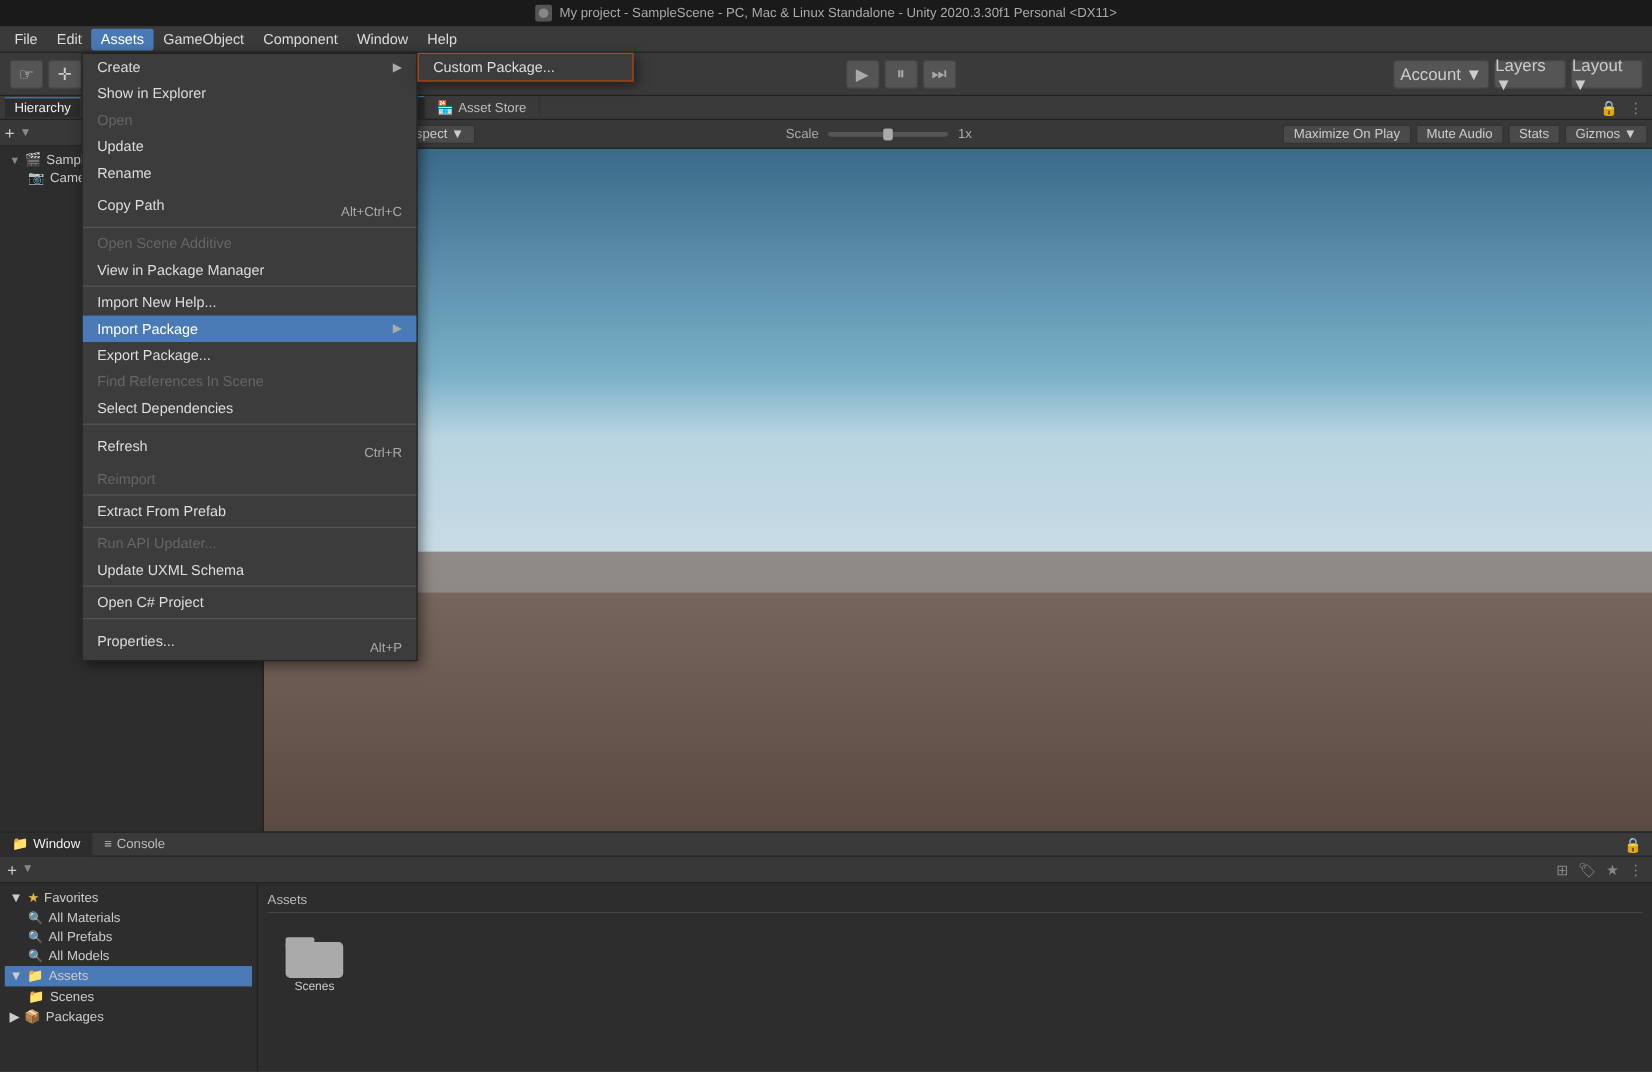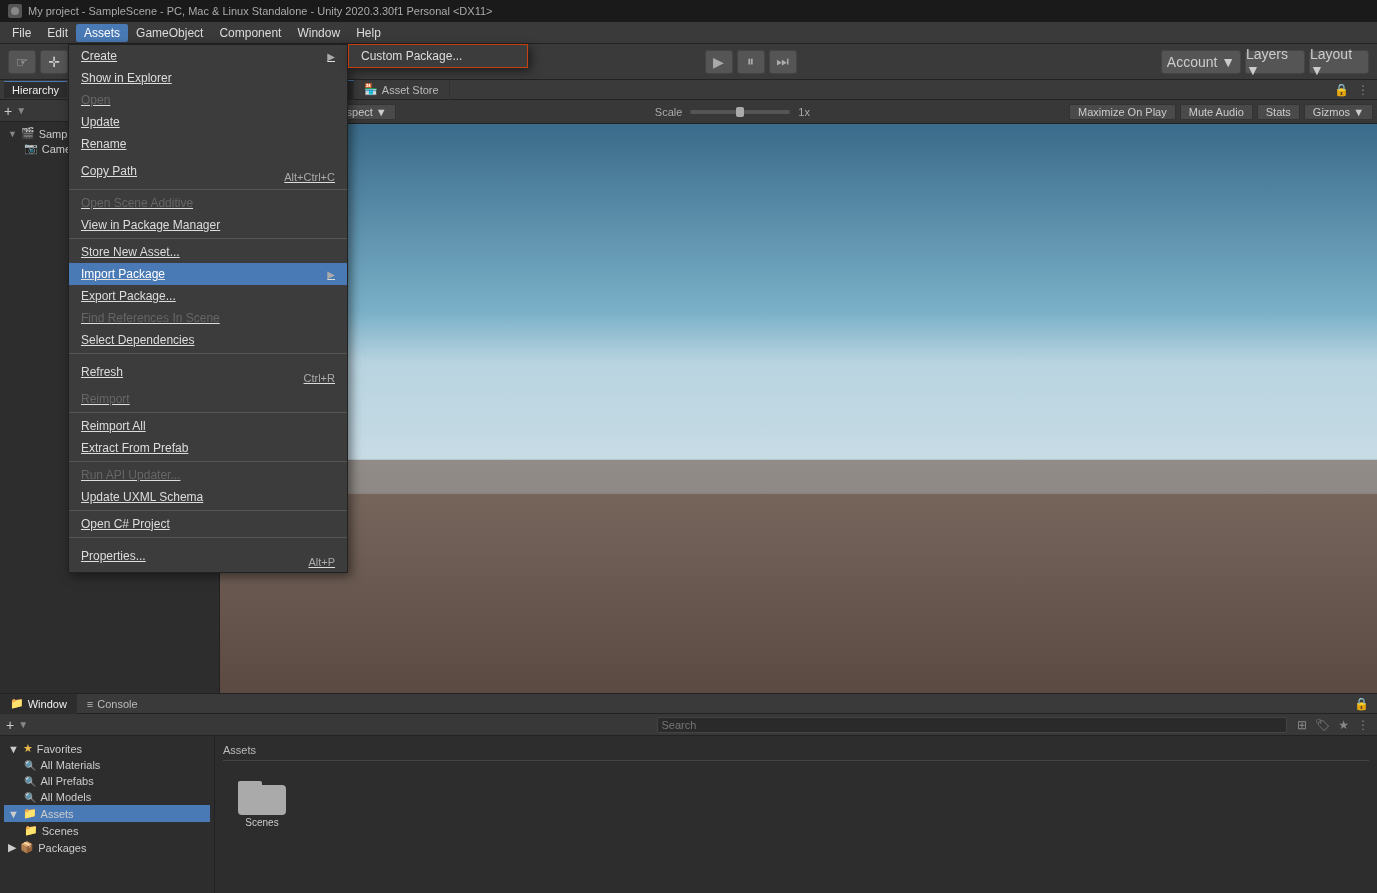--- a/index.html
+++ b/index.html
@@ -18,20 +18,21 @@
     #title-bar {
       height: 22px;
       background: #1a1a1a;
       display: flex;
       align-items: center;
       padding: 0 8px;
       color: #aaa;
       font-size: 11px;
       position: relative;
       z-index: 100;
+      justify-content: center;
     }
     #title-bar .window-icon {
       width: 14px;
       height: 14px;
       margin-right: 6px;
       background: #555;
       border-radius: 2px;
       display: flex; align-items: center; justify-content: center;
     }
 
@@ -335,21 +336,20 @@
     #context-menu {
       position: absolute;
       top: 44px;
       left: 68px;
       width: 280px;
       background: #3c3c3c;
       border: 1px solid #222;
       box-shadow: 3px 3px 10px rgba(0,0,0,0.5);
       z-index: 1000;
       font-size: 12px;
-      text-decoration: underline;
     }
     .ctx-item {
       display: flex;
       align-items: center;
       justify-content: space-between;
       padding: 4px 12px;
       cursor: pointer;
       color: #ddd;
       position: relative;
     }
@@ -558,21 +558,20 @@
       <span>Console</span>
     </div>
     <div style="margin-left:auto; display:flex; align-items:center; padding-right:6px; gap:4px;">
       <span class="icon-btn">🔒</span>
     </div>
   </div>
   <div id="bottom-toolbar">
     <span style="font-size:14px; cursor:pointer; color:#ccc;">+</span>
     <span style="font-size:10px; color:#888;">▼</span>
     <div style="flex:1;"></div>
-    <input id="bottom-search" type="text" placeholder="Search" style="">
     <div style="display:flex; gap:4px; margin-left:4px;">
       <span class="icon-btn">⊞</span>
       <span class="icon-btn">🏷</span>
       <span class="icon-btn">★</span>
       <span class="icon-btn">⋮</span>
     </div>
   </div>
   <div id="bottom-content">
     <div id="project-tree">
       <div class="tree-item">
@@ -640,21 +639,21 @@
   </div>
   <div class="ctx-separator"></div>
   <div class="ctx-item disabled">
     <span>Open Scene Additive</span>
   </div>
   <div class="ctx-item">
     <span>View in Package Manager</span>
   </div>
   <div class="ctx-separator"></div>
   <div class="ctx-item">
-    <span>Store New Asset...</span>
+    <span>Import New Help...</span>
   </div>
   <div class="ctx-item active">
     <span>Import Package</span>
     <span class="ctx-arrow">▶</span>
   </div>
   <div class="ctx-item">
     <span>Export Package...</span>
   </div>
   <div class="ctx-item disabled">
     <span>Find References In Scene</span>
@@ -665,23 +664,20 @@
   <div class="ctx-separator"></div>
   <div class="ctx-item">
     <span>Refresh</span>
     <span class="ctx-shortcut">Ctrl+R</span>
   </div>
   <div class="ctx-item disabled">
     <span>Reimport</span>
   </div>
   <div class="ctx-separator"></div>
   <div class="ctx-item">
-    <span>Reimport All</span>
-  </div>
-  <div class="ctx-item">
     <span>Extract From Prefab</span>
   </div>
   <div class="ctx-separator"></div>
   <div class="ctx-item disabled">
     <span>Run API Updater...</span>
   </div>
   <div class="ctx-item">
     <span>Update UXML Schema</span>
   </div>
   <div class="ctx-separator"></div>

